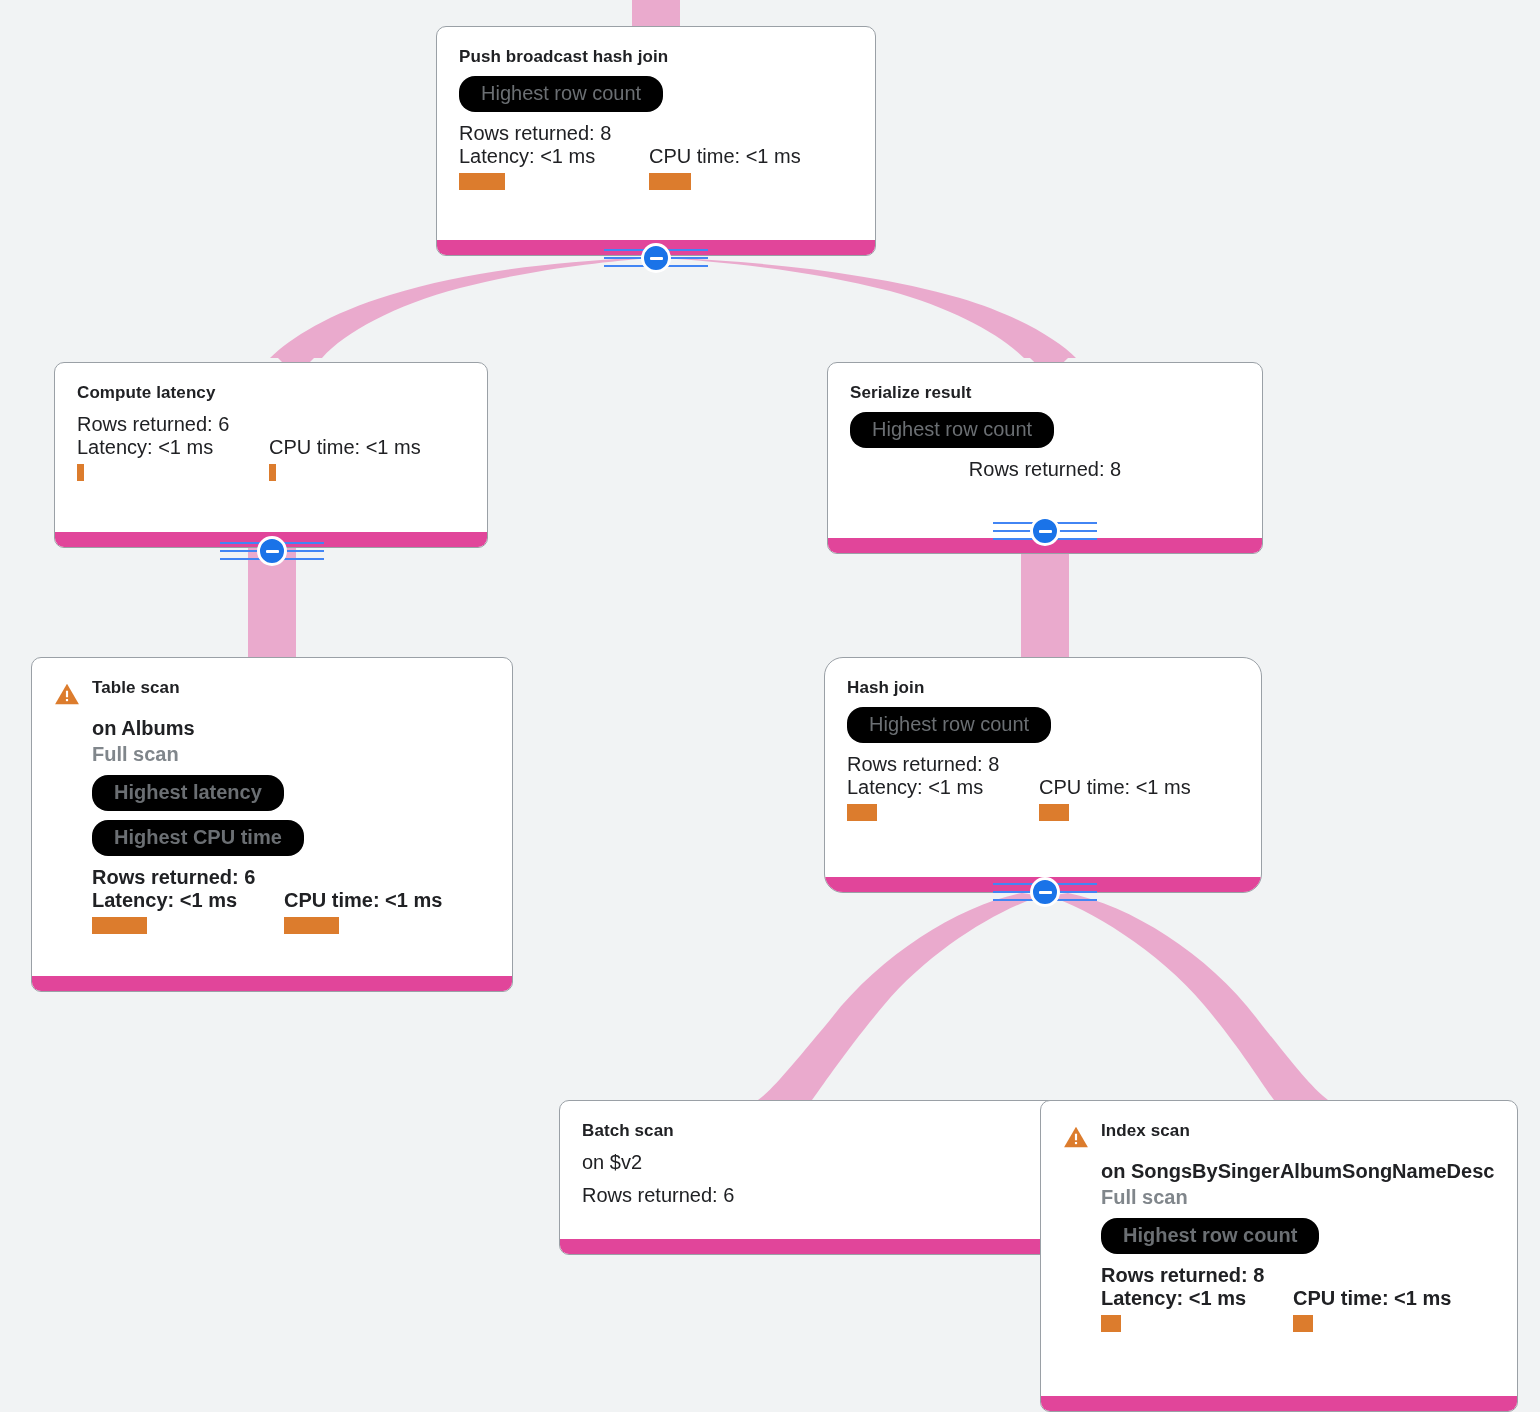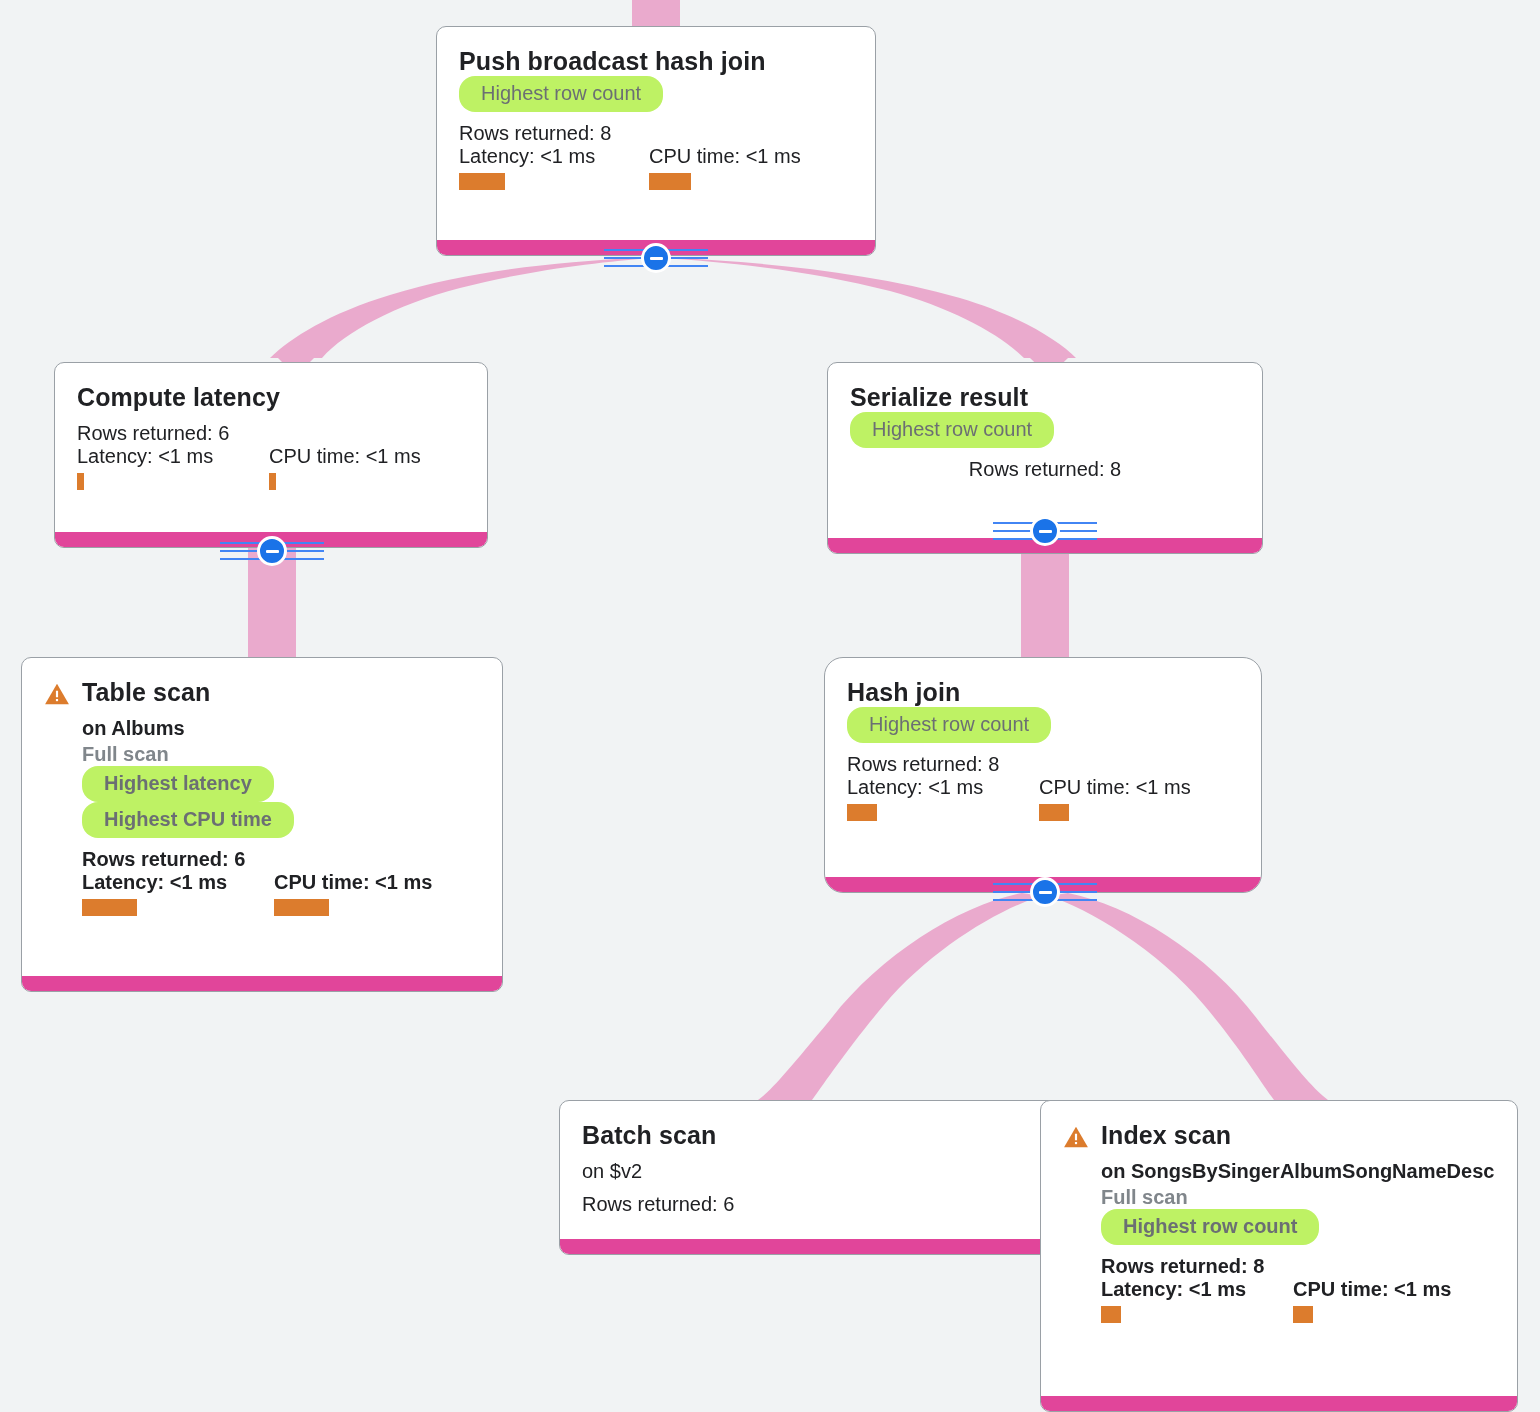--- a/index.html
+++ b/index.html
@@ -57,21 +57,21 @@
     align-items: flex-start;
     gap: 12px;
   }
   .warn-icon {
     flex: 0 0 auto;
     width: 26px;
     height: 26px;
     margin-top: 3px;
   }
   .node-title {
-    font-size: 25px;
+    font-size: 17px;
     font-weight: 700;
     color: #202124;
     letter-spacing: 0.1px;
     line-height: 1.15;
   }
   .indent {
     padding-left: 38px;
     font-weight: bold;
   }
   .sub-line {
@@ -80,25 +80,26 @@
     margin-top: 9px;
     line-height: 1.2;
     white-space: nowrap;
   }
   .sub-line.muted {
     color: #80868b;
     margin-top: 2px;
   }
   .badge {
     display: inline-block;
-    background: #bef264;
+    background: #000000;
     color: #6b6f73;
     border-radius: 16px;
     font-size: 20px;
     padding: 6px 22px 7px 22px;
+    margin-top: 9px;
     align-self: flex-start;
     white-space: nowrap;
   }
   .rows-line {
     font-size: 20px;
     color: #202124;
     margin-top: 10px;
     white-space: nowrap;
   }
   .metrics {
@@ -261,21 +262,21 @@
     <div class="node-body">
       <div class="title-row">
         <div class="node-title">Serialize result</div>
       </div>
       <div class="badge">Highest row count</div>
       <div class="rows-line">Rows returned: 8</div>
     </div>
     <div class="node-accent"></div>
   </div>
 
-  <div class="node" style="left:21px; top:657px; width:482px; height:335px;">
+  <div class="node" style="left:31px; top:657px; width:482px; height:335px;">
     <div class="node-body">
       <div class="title-row">
         <span class="warn-icon">
           <svg viewBox="0 0 24 24" width="26" height="26">
             <path d="M12 2.5 L23 21.5 L1 21.5 Z" fill="#dc7c2d"></path>
             <rect x="11" y="9" width="2" height="6" fill="#ffffff"></rect>
             <rect x="11" y="16.6" width="2" height="2" fill="#ffffff"></rect>
           </svg>
         </span>
         <div class="node-title">Table scan</div>

